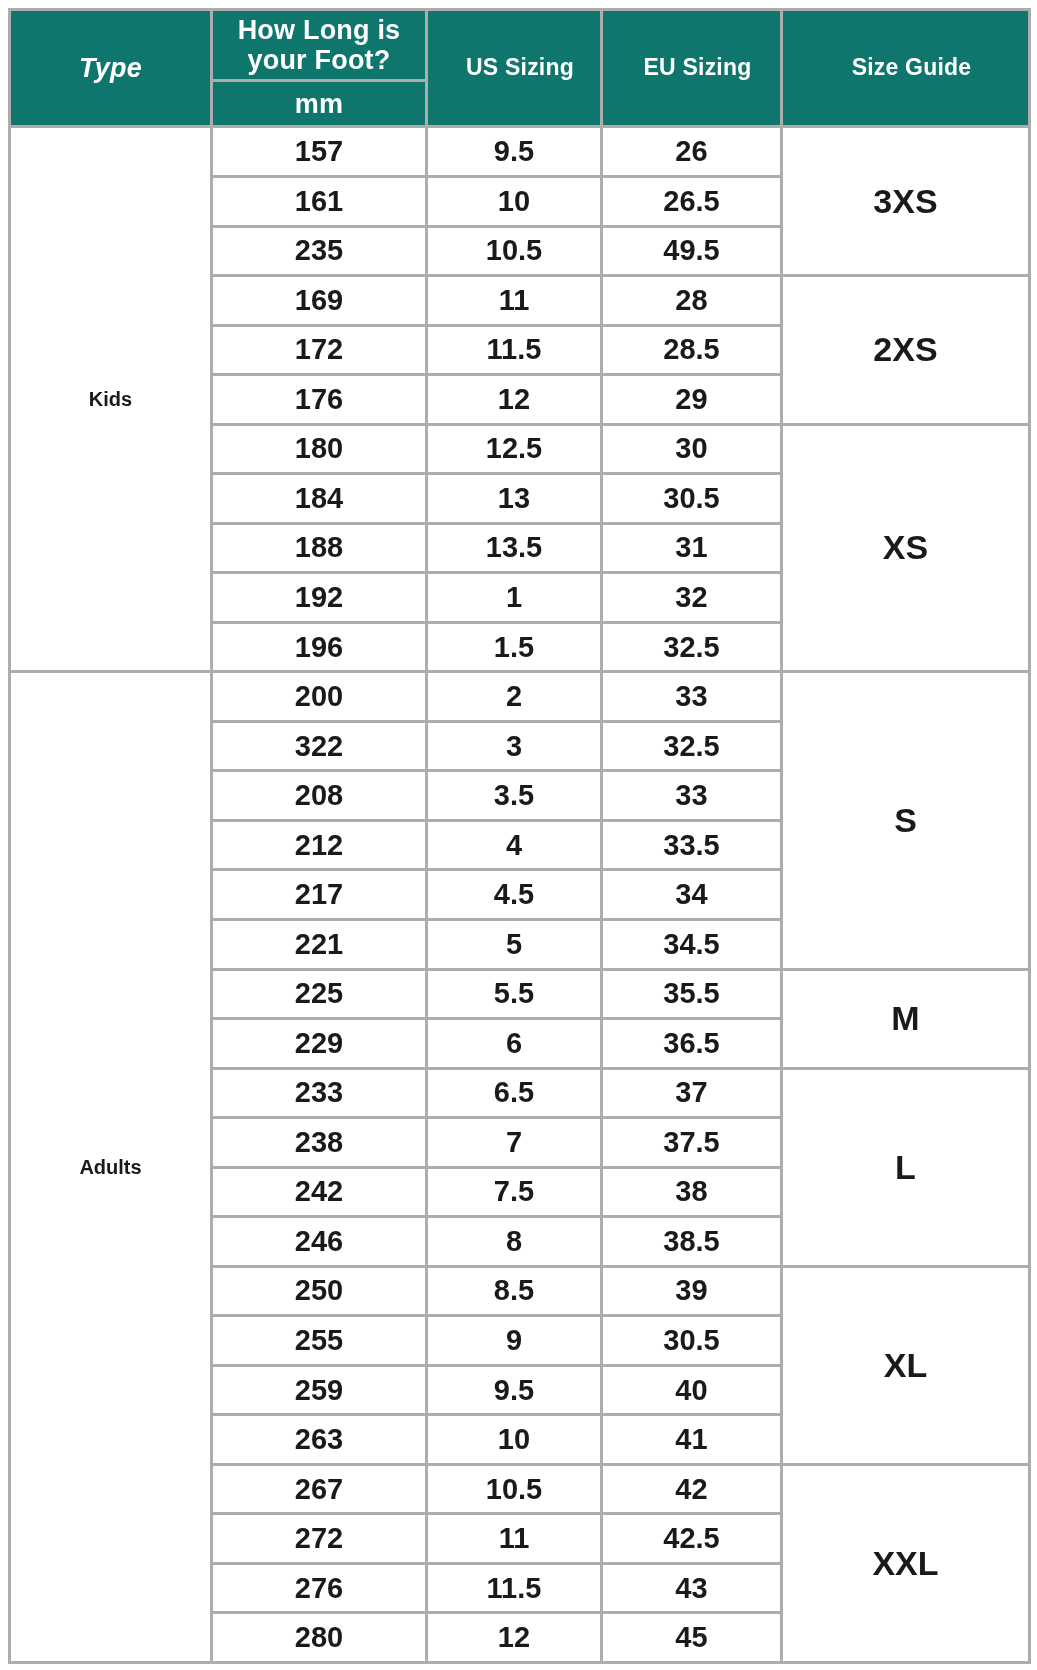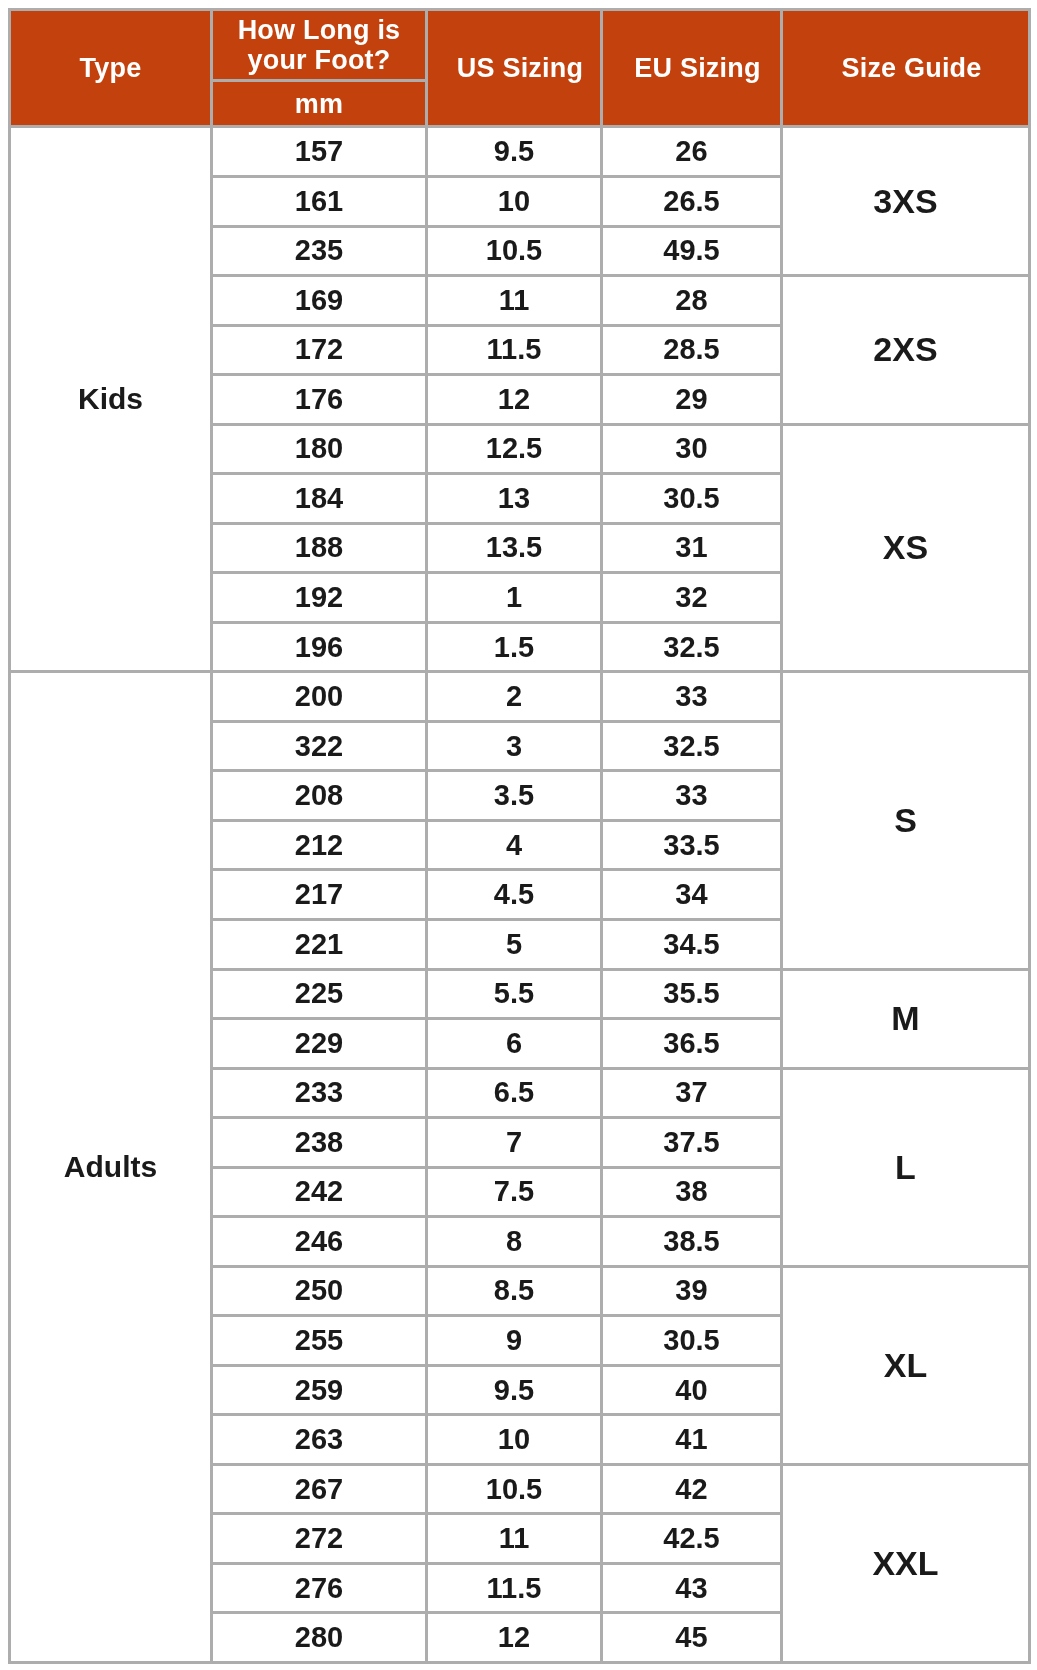--- a/index.html
+++ b/index.html
@@ -46,52 +46,52 @@
   
   thead th {
     background: #35559B;
     color: #ffffff;
     font-weight: bold;
     font-size: 27px;
     line-height: 1.12;
     letter-spacing: 0.2px;
     font-stretch: condensed;
   }
-  thead th.h-type    { font-size: 27px; }
+  thead th.h-type    { font-size: 27px; font-style: italic; }
   thead th.h-howlong { font-size: 27px; padding: 4px 6px; }
   thead th.h-mm      { font-size: 27px; height: 43px; }
   thead th.h-us,
   thead th.h-eu,
-  thead th.h-guide   { font-size: 27px; padding-left: 12px; }
+  thead th.h-guide   { font-size: 23px; padding-left: 12px; }
 
   
   tbody td {
     background: #ffffff;
     color: #1a1a1a;
     font-weight: bold;
     font-size: 29px;
     font-stretch: condensed;
     height: 45px;
   }
 
   tbody td.cell-type {
-    font-size: 30px;
+    font-size: 20px;
     font-weight: bold;
   }
   tbody td.cell-guide {
     font-size: 34px;
     font-weight: bold;
   }
   tbody td.cell-mm,
   tbody td.cell-us,
   tbody td.cell-eu {
     font-size: 29px;
   }
 </style>
-<style>thead th{background:#c2410c;color:#FFFFFF;}th,td{border-color:#ADADAD;}table.size-chart{border-color:#ADADAD;}tbody td{background:#FFFFFF;color:#1A1A1A;}</style></head>
+<style>thead th{background:#0f766e;color:#FFFFFF;}th,td{border-color:#ADADAD;}table.size-chart{border-color:#ADADAD;}tbody td{background:#FFFFFF;color:#1A1A1A;}</style></head>
 <body>
 
 <div class="chart-wrap">
   <table class="size-chart">
     <colgroup>
       <col class="col-type">
       <col class="col-mm">
       <col class="col-us">
       <col class="col-eu">
       <col class="col-guide">

